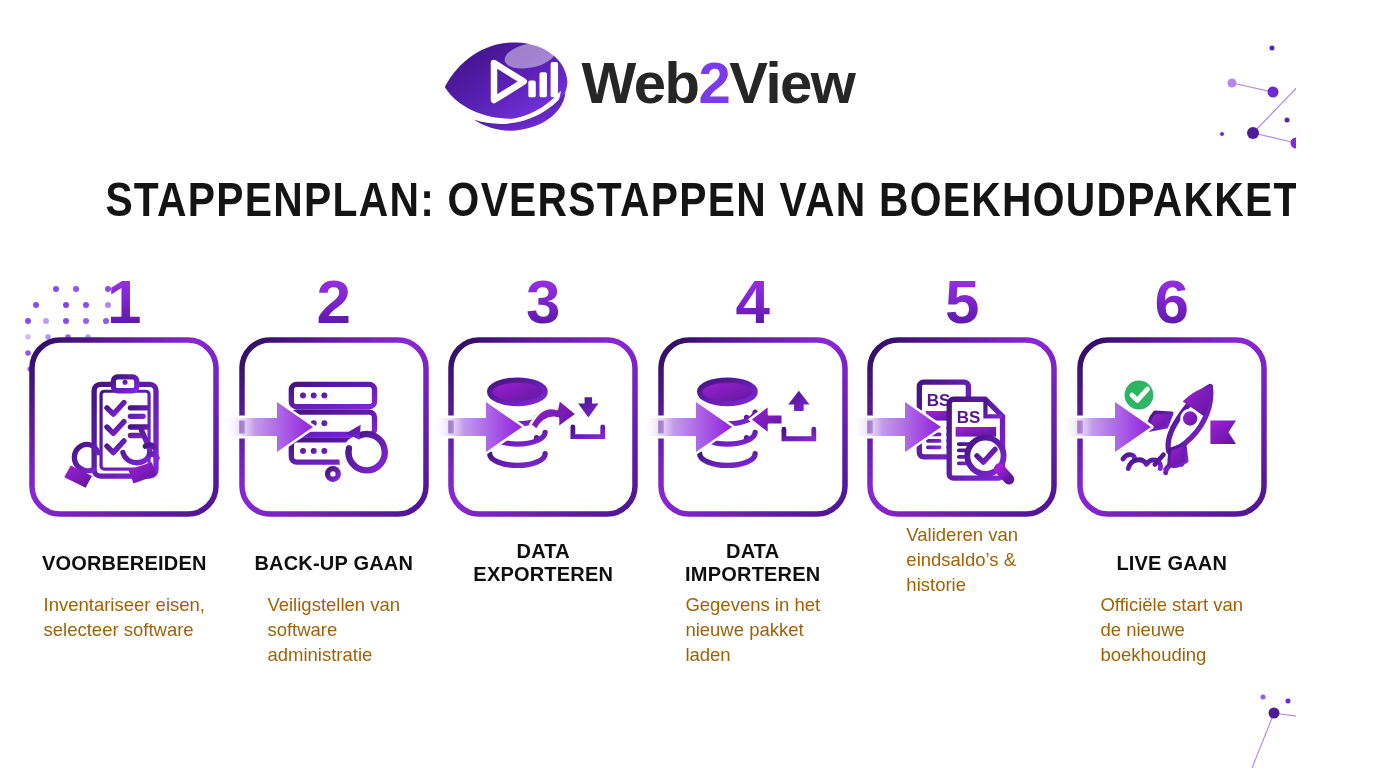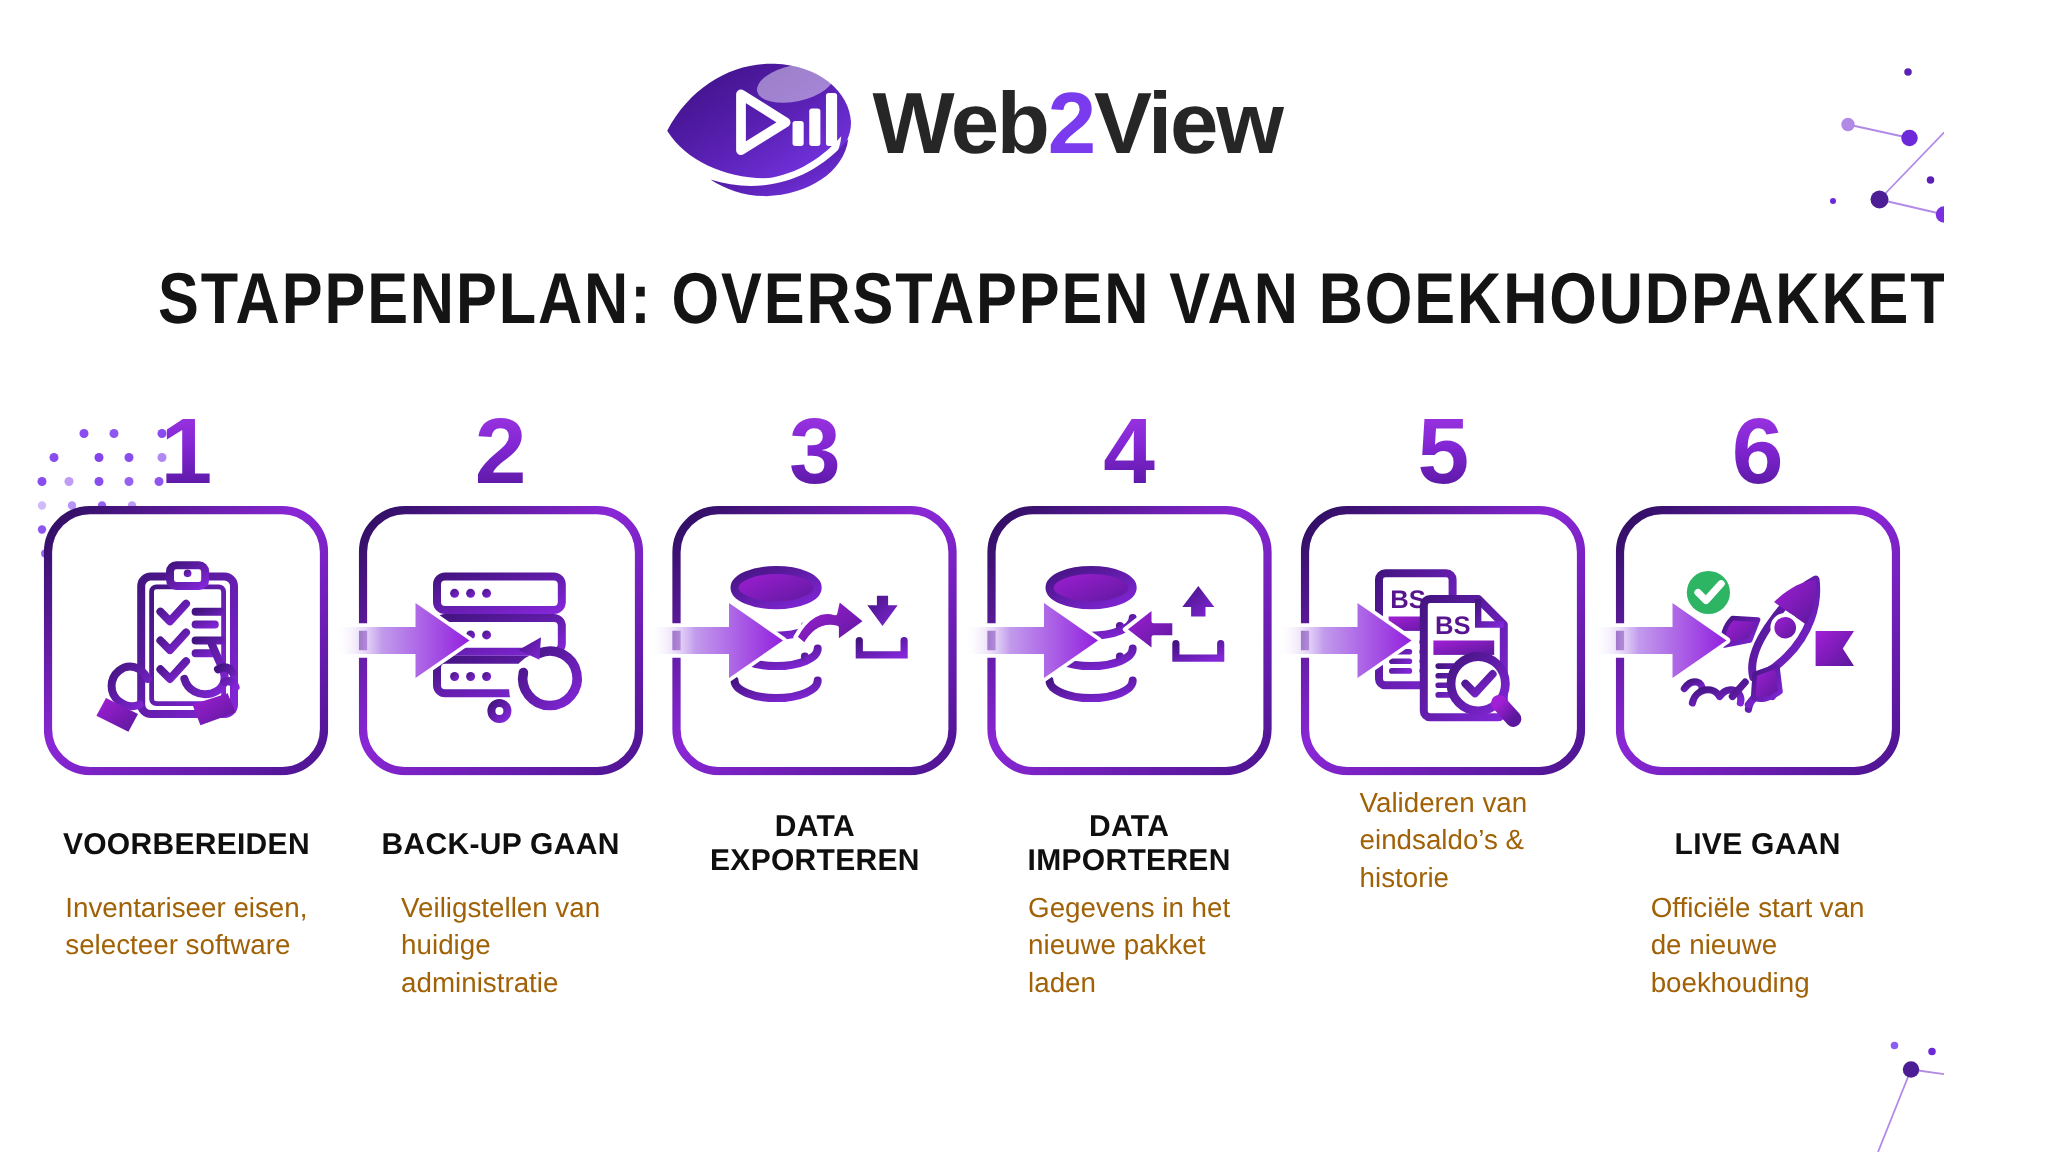--- a/index.html
+++ b/index.html
@@ -225,21 +225,21 @@
               <circle cx="41" cy="82.5" r="2.8"></circle>
               <circle cx="51" cy="82.5" r="2.8"></circle>
           </g>
           <circle cx="88" cy="90" r="23" fill="#ffffff"></circle>
           <path d="M74,80 a17,17 0 1 0 10,-12" stroke="url(#ig)" stroke-width="6" fill="none" stroke-linecap="round"></path>
           <path d="M85,58 l-1,14 -13,-6 z" fill="url(#ig)"></path>
         </svg>
       </div>
       <div class="step-title">BACK-UP GAAN</div>
       <div class="step-desc">Veiligstellen van
-huidige
+software
 administratie</div>
     </div>
 
     <div class="step">
       <div class="number">3</div>
       <div class="box">
         <svg class="frame" viewBox="0 0 190 180">
           <rect x="3" y="3" width="184" height="174" rx="28" fill="#ffffff" stroke="url(#fg)" stroke-width="5.5"></rect>
         </svg>
         <svg class="icon" viewBox="0 0 120 120">

